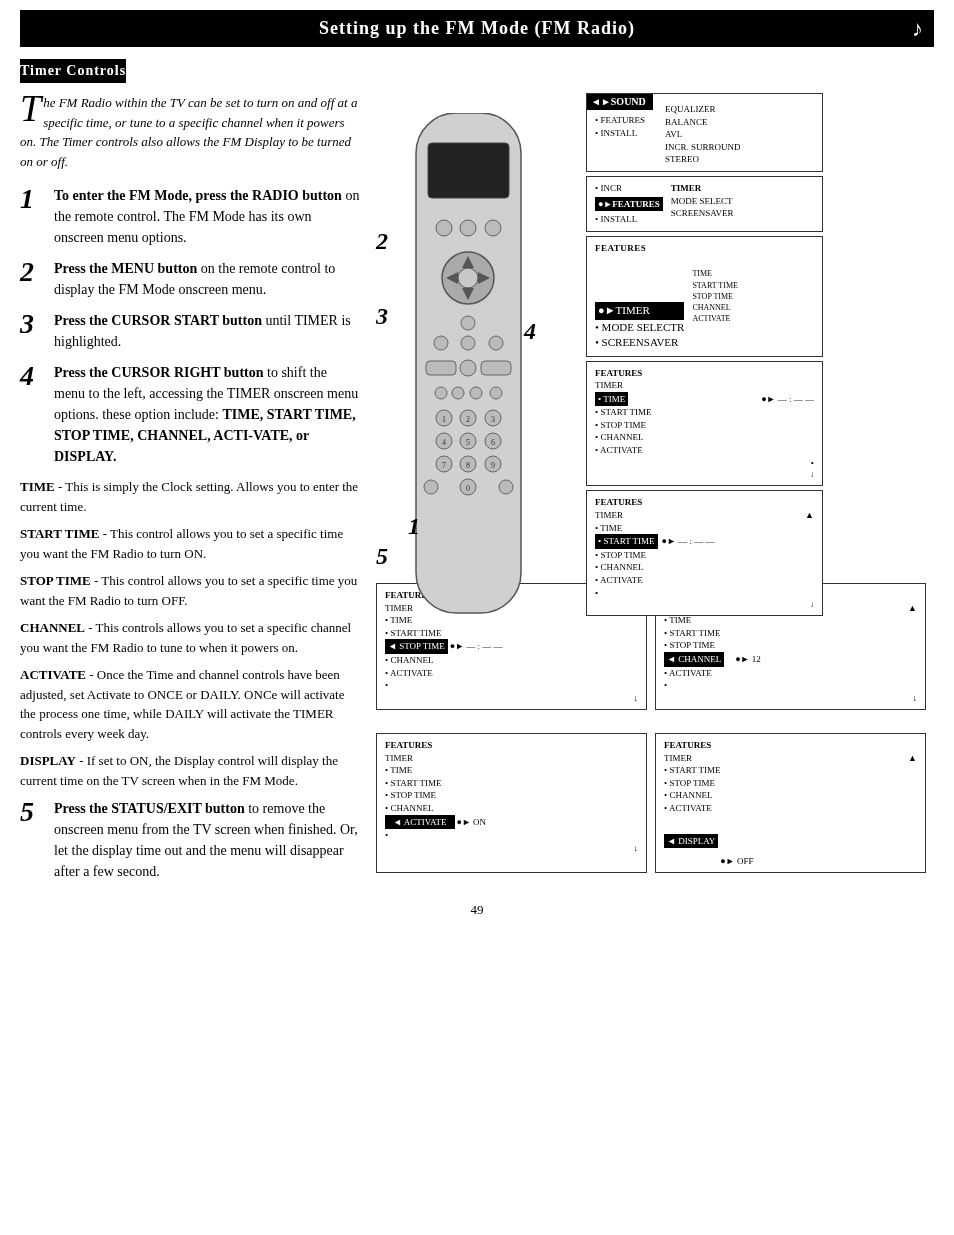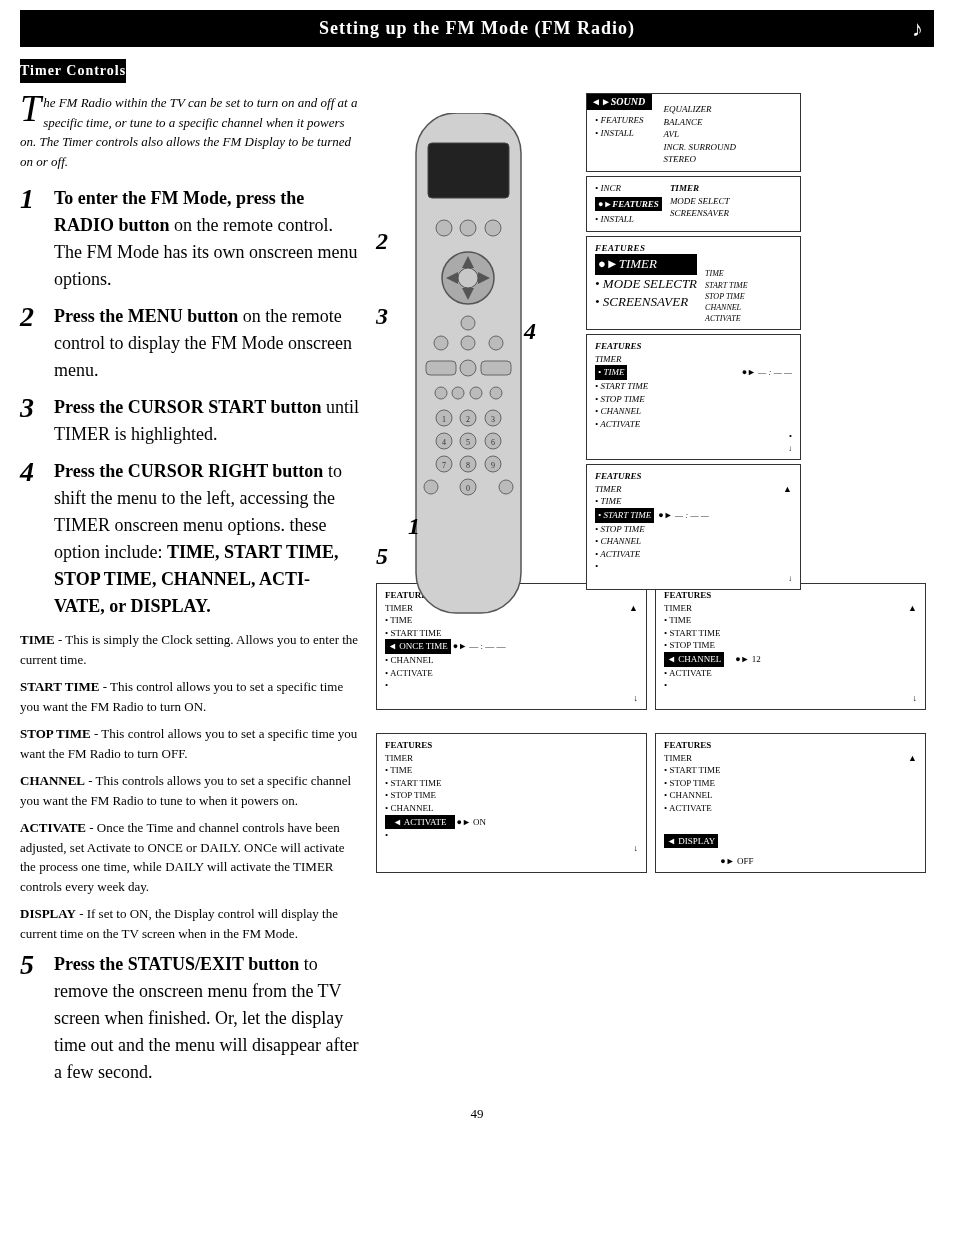--- a/index.html
+++ b/index.html
@@ -82,21 +82,21 @@
     }
     .step-num {
       font-size: 28px;
       font-weight: bold;
       font-style: italic;
       min-width: 28px;
       line-height: 1;
       margin-right: 6px;
     }
     .step-text {
-      font-size: 18px;
+      font-size: 14px;
       line-height: 1.5;
     }
     .step-text strong {
       font-weight: bold;
     }
 
     .definition {
       margin-bottom: 8px;
       font-size: 13px;
       line-height: 1.5;
@@ -276,21 +276,21 @@
             <text x="82" y="378" text-anchor="middle" font-size="8" fill="#333">0</text>
           </svg>
         </div>
 
         <div style="position:absolute; left:0; top:135px; font-size:24px; font-weight:bold; font-style:italic; z-index:3;">2</div>
         <div style="position:absolute; left:0; top:210px; font-size:24px; font-weight:bold; font-style:italic; z-index:3;">3</div>
         <div style="position:absolute; left:148px; top:225px; font-size:24px; font-weight:bold; font-style:italic; z-index:3;">4</div>
         <div style="position:absolute; left:32px; top:420px; font-size:24px; font-weight:bold; font-style:italic; z-index:3;">1</div>
         <div style="position:absolute; left:0; top:450px; font-size:24px; font-weight:bold; font-style:italic; z-index:3;">5</div>
 
-        <div style="position:absolute; left:210px; top:0; width:215px; z-index:2;font-style:italic;">
+        <div style="position:absolute; left:210px; top:0; width:237px; z-index:2;">
 
           <div class="screen-box" style="margin-bottom:4px; position:relative;">
             <div style="display:flex; gap:20px;">
               <div>
                 <div style="background:#000; color:#fff; padding:1px 4px; margin:-5px -8px 2px -8px; font-size:10px; font-weight:bold;">◄►SOUND</div>
                 <div style="font-size:9px; margin-top:4px;">• FEATURES</div>
                 <div style="font-size:9px;">• INSTALL</div>
               </div>
               <div style="font-size:9px; margin-top:4px;">
                 <div>EQUALIZER</div>
@@ -313,21 +313,21 @@
                 <div style="font-weight:bold;">TIMER</div>
                 <div>MODE SELECT</div>
                 <div>SCREENSAVER</div>
               </div>
             </div>
           </div>
 
           <div class="screen-box" style="margin-bottom:4px;">
             <div style="font-size:9px; font-weight:bold; letter-spacing:0.5px;">FEATURES</div>
             <div style="display:flex; gap:8px;">
-              <div style="font-size:13px;">
+              <div style="font-size:11px;margin-top:48px;">
                 <div style="background:#000;color:#fff;padding:1px 3px;">●►TIMER</div>
                 <div>• MODE SELECTR</div>
                 <div>• SCREENSAVER</div>
               </div>
               <div style="font-size:9px;">
                 <div style="font-size:8px; margin-top:14px;">TIME</div>
                 <div style="font-size:8px;">START TIME</div>
                 <div style="font-size:8px;">STOP TIME</div>
                 <div style="font-size:8px;">CHANNEL</div>
                 <div style="font-size:8px;">ACTIVATE</div>
@@ -374,21 +374,21 @@
 
           <div class="screen-box" style="flex:1; font-size:9px;">
             <div style="font-weight:bold; font-size:9px;">FEATURES</div>
             <div style="display:flex; justify-content:space-between;">
                 <span>TIMER</span>
                 <span>▲</span>
               </div>
             <div>• TIME</div>
             <div>• START TIME</div>
             <div style="display:flex; align-items:center;">
-              <span style="background:#000;color:#fff;padding:1px 3px;display:inline-block;">◄ ONCE TIME</span>
+              <span style="background:#000;color:#fff;padding:1px 3px;display:inline-block;">◄ STOP TIME</span>
               <span style="margin-left:2px;">●► — : — —</span>
             </div>
             <div>• CHANNEL</div>
             <div>• ACTIVATE</div>
             <div>•</div>
             <div style="text-align:right;">↓</div>
           </div>
 
           <div class="screen-box" style="flex:1; font-size:9px;">
             <div style="font-weight:bold;">FEATURES</div>

